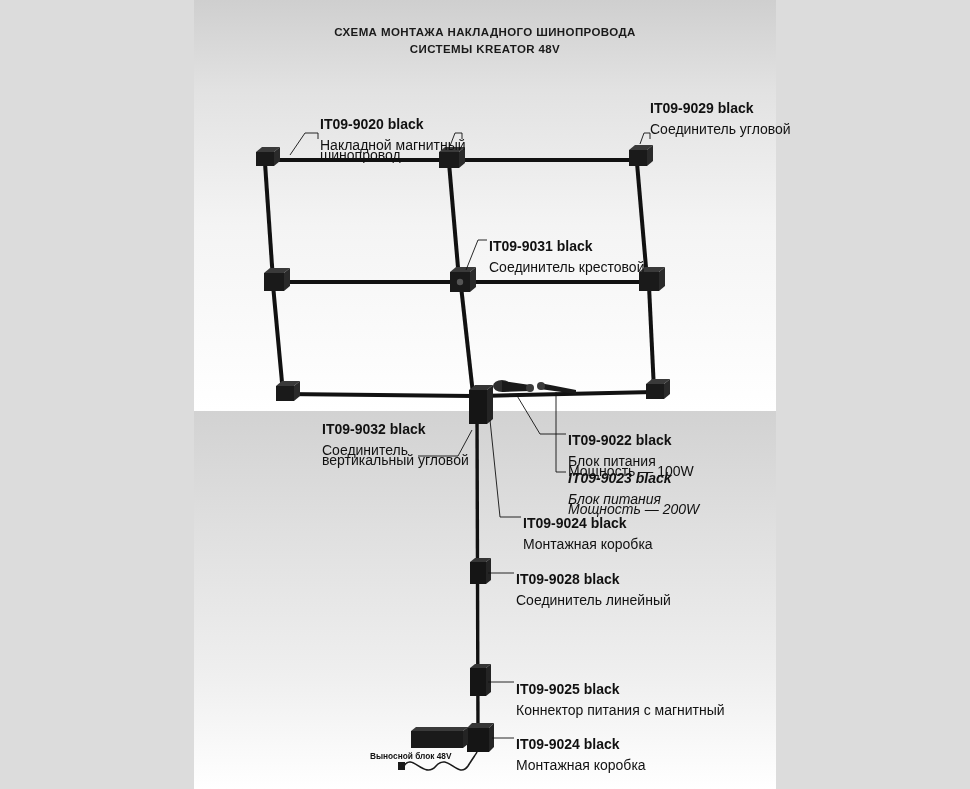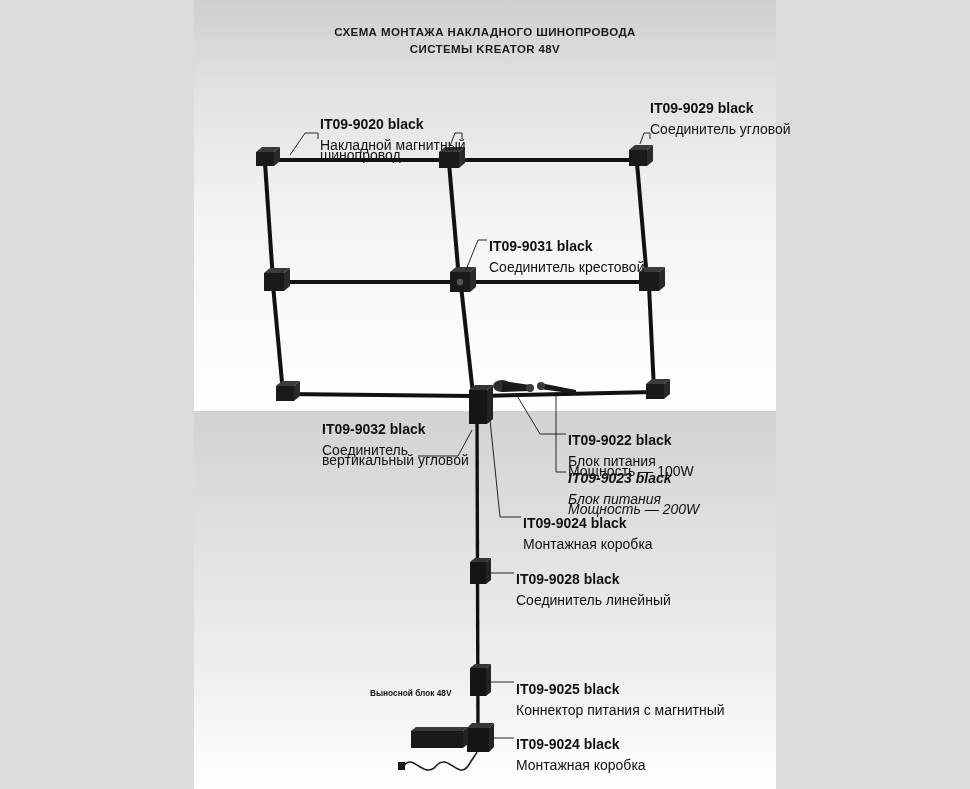--- a/index.html
+++ b/index.html
@@ -294,15 +294,15 @@
   <div class="lbl" style="left:516px; top:673px;">
     <span class="code">IT09-9025 black</span>
     <span class="desc">Коннектор питания с магнитный</span>
   </div>
 
   <div class="lbl" style="left:516px; top:728px;">
     <span class="code">IT09-9024 black</span>
     <span class="desc">Монтажная коробка</span>
   </div>
 
-  <div class="small-blk" style="left:370px; top:688px;">Выносной блок 48V</div>
+  <div class="small-blk" style="left:370px; top:751px;">Выносной блок 48V</div>
 
 </div>
 
 </body></html>

